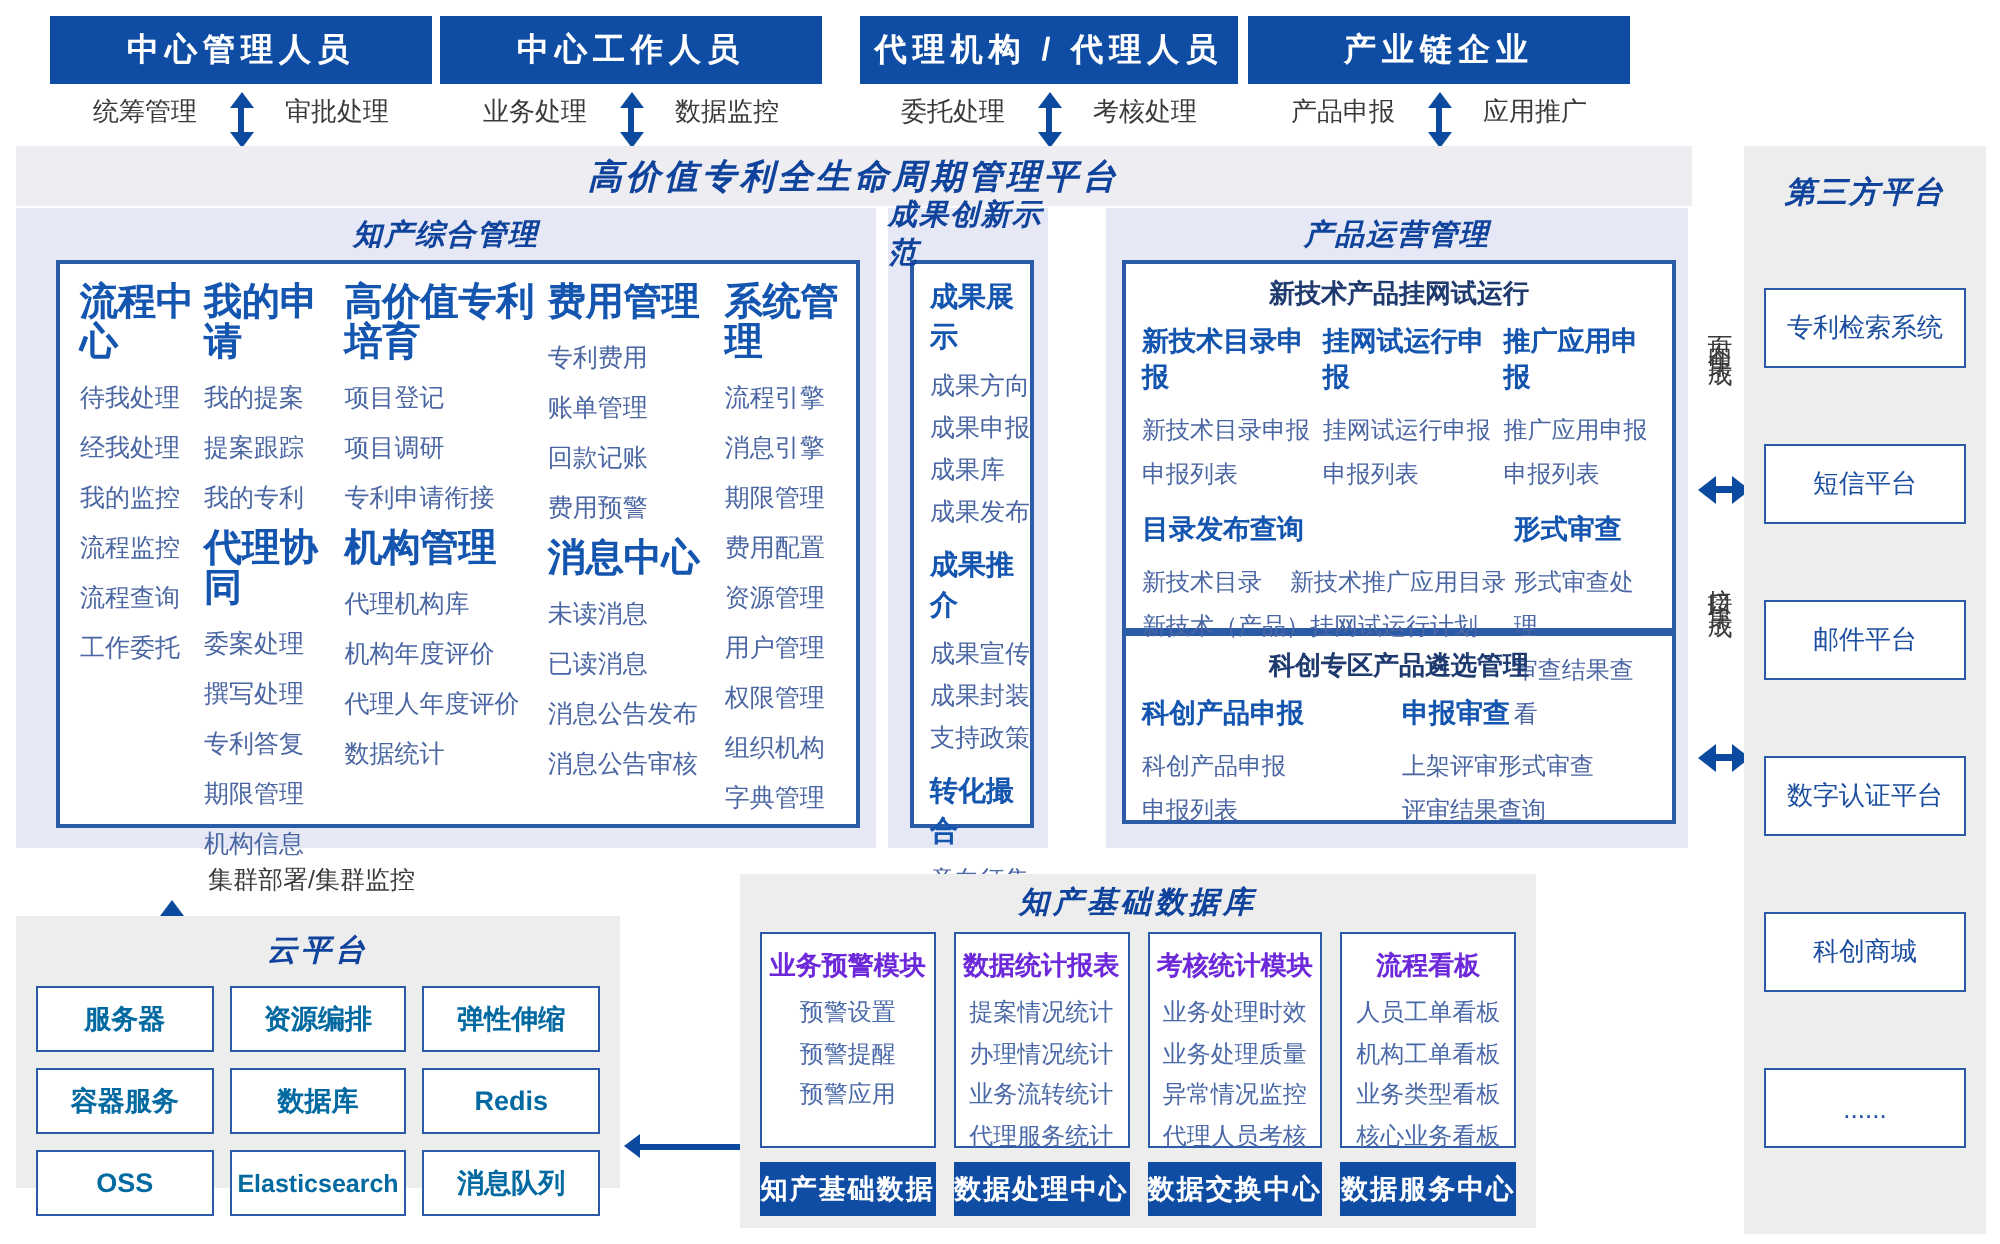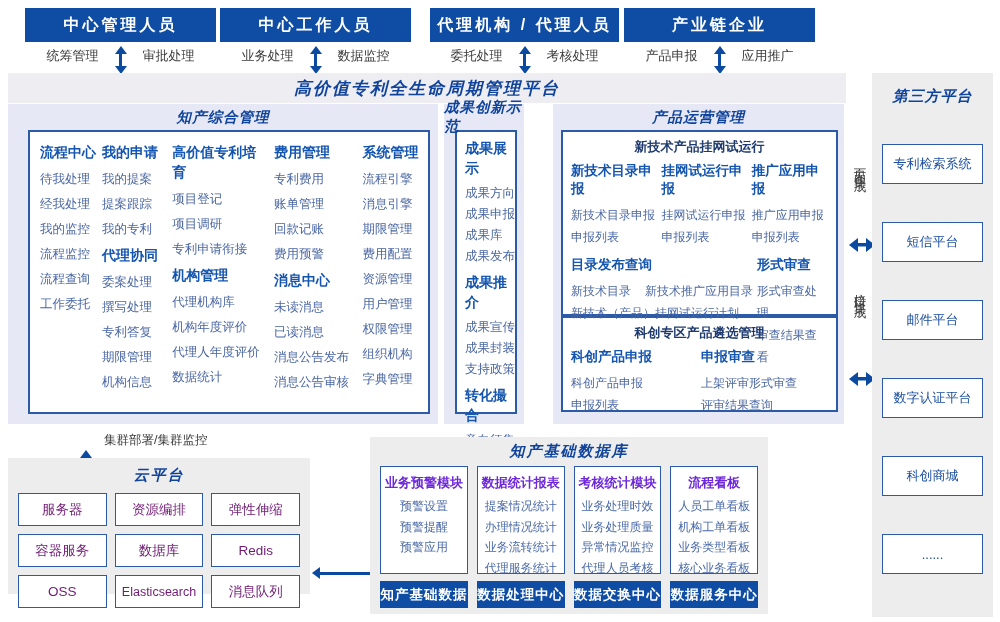--- a/index.html
+++ b/index.html
@@ -34,21 +34,21 @@
   
   .title-strip{left:8px;top:73px;width:838px;height:30px;background:#ededf2;
      display:flex;align-items:center;justify-content:center;
      font-size:17px;font-weight:bold;font-style:italic;color:#10439b;letter-spacing:2px;}
 
   
   .panel{position:absolute;top:104px;height:320px;background:#e6e9f5;}
   .ptitle{height:26px;display:flex;align-items:center;justify-content:center;
      font-size:14.5px;font-weight:bold;font-style:italic;color:#10439b;letter-spacing:1px;}
   .wbox{background:#fff;border:2px solid #2b5aa7;box-sizing:border-box;}
-  .chead{font-size:14px;font-weight:bold;color:#1455b0;line-height:20px;margin-bottom:5px;}
+  .chead{font-size:19px;font-weight:bold;color:#1455b0;line-height:20px;margin-bottom:5px;}
   .pitem{font-size:12.5px;color:#4a66a3;line-height:25px;}
 
   #p1{left:8px;width:430px;}
   #p1 .wbox{margin:0 8px 0 20px;height:284px;display:flex;padding:10px 2px 0 10px;}
   #p1 .col{box-sizing:border-box;padding-right:4px;}
   #p1 .sec + .sec{margin-top:3px;}
 
   #p2{left:444px;width:80px;}
   #p2 .wbox{margin:0 7px 0 11px;height:284px;padding:6px 0 0 8px;}
   #p2 .chead{font-size:14px;}
@@ -89,21 +89,21 @@
   
   .cluster-label{left:104px;top:432px;font-size:12.5px;color:#3a3a3a;}
   .cl-arrow1{left:80px;top:422px;height:34px;}
   .cl-arrow2{left:232px;top:422px;height:34px;}
 
   
   .cloud{left:8px;top:458px;width:302px;height:136px;background:#ededee;}
   .cloud-title{margin:8px 0 8px 0;text-align:center;font-size:15px;font-weight:bold;font-style:italic;color:#10439b;letter-spacing:2px;}
   .cloud-grid{display:grid;grid-template-columns:1fr 1fr 1fr;gap:8px;padding:0 10px;}
   .cloud-cell{height:33px;background:#fff;border:1.5px solid #2b5aa7;box-sizing:border-box;
-     display:flex;align-items:center;justify-content:center;font-size:13.5px;color:#701a75;}
+     display:flex;align-items:center;justify-content:center;font-size:13.5px;color:#0369a1;font-weight:bold;}
 
   
   .dbpanel{left:370px;top:437px;width:398px;height:177px;background:#ededee;}
   .db-title{margin:5px 0 5px 0;text-align:center;font-size:15px;font-weight:bold;font-style:italic;color:#10439b;letter-spacing:2px;}
   .db-cols{display:grid;grid-template-columns:1fr 1fr 1fr 1fr;gap:9px;padding:0 10px;}
   .db-box{height:108px;background:#fff;border:1.5px solid #2b5aa7;box-sizing:border-box;text-align:center;padding-top:7px;}
   .db-head{font-size:13px;font-weight:bold;color:#6d28d9;margin-bottom:4px;}
   .db-item{font-size:12px;color:#4a69a8;line-height:20.5px;}
   .db-btns{display:grid;grid-template-columns:1fr 1fr 1fr 1fr;gap:9px;padding:0 10px;margin-top:7px;}
   .db-btn{height:27px;background:#0e4da3;color:#fff;font-weight:bold;font-size:13.5px;

